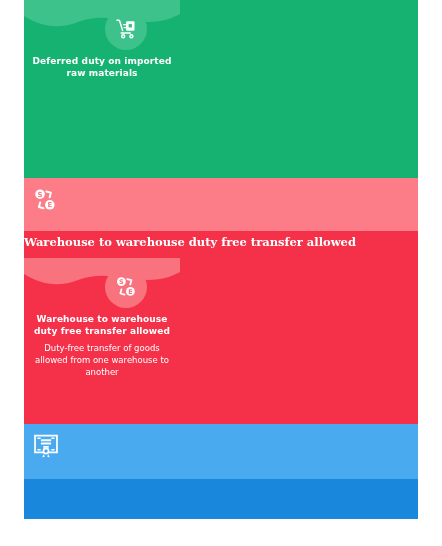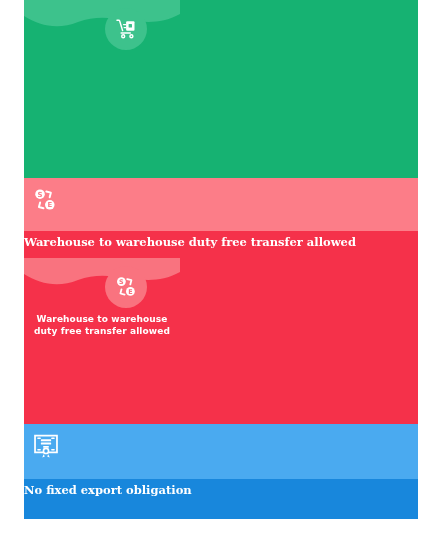--- a/index.html
+++ b/index.html
@@ -148,20 +148,21 @@
         <path d="M7.1 16.1 h9.2" stroke="#ffffff" stroke-width="1.5" stroke-linecap="round"></path>
         <circle cx="9.2" cy="19.2" r="1.5" stroke="#ffffff" stroke-width="1.4"></circle>
         <circle cx="17.4" cy="19.2" r="1.5" stroke="#ffffff" stroke-width="1.4"></circle>
         <rect x="12.1" y="4.3" width="8.4" height="9.4" rx="1" fill="#ffffff"></rect>
         <rect x="14.6" y="7.1" width="3.4" height="3.4" rx=".5" fill="#3dc28c"></rect>
         <path d="M9.6 7.6 h2.2" stroke="#ffffff" stroke-width="1.4" stroke-linecap="round"></path>
         <path d="M10.2 10.6 h1.6" stroke="#ffffff" stroke-width="1.4" stroke-linecap="round"></path>
       </svg>
     </div>
 
+    <div class="card-title" style="top:55px;">Deferred duty on imported raw materials</div>
 
   </div>
 
   <div class="loose-icon" style="left:32px; top:187px;">
     <svg width="26" height="26" viewBox="0 0 24 24" aria-hidden="true">
       <circle cx="7.4" cy="6.6" r="4.4" fill="#ffffff"></circle>
       <text x="7.4" y="9.1" text-anchor="middle" font-family="DejaVu Sans, sans-serif" font-size="6.4" font-weight="bold" fill="#fc7d88">S</text>
       <circle cx="16.4" cy="16.4" r="4.4" fill="#ffffff"></circle>
       <text x="16.4" y="18.9" text-anchor="middle" font-family="DejaVu Sans, sans-serif" font-size="6.4" font-weight="bold" fill="#fc7d88">E</text>
       <path d="M13.2 4.1 l4.2 1.1 l-1.1 4.2" stroke="#ffffff" stroke-width="1.8" fill="none" stroke-linecap="round" stroke-linejoin="round"></path>
@@ -185,35 +186,35 @@
         <text x="7.4" y="9.1" text-anchor="middle" font-family="DejaVu Sans, sans-serif" font-size="6.4" font-weight="bold" fill="#f9737f">S</text>
         <circle cx="16.4" cy="16.4" r="4.4" fill="#ffffff"></circle>
         <text x="16.4" y="18.9" text-anchor="middle" font-family="DejaVu Sans, sans-serif" font-size="6.4" font-weight="bold" fill="#f9737f">E</text>
         <path d="M13.2 4.1 l4.2 1.1 l-1.1 4.2" stroke="#ffffff" stroke-width="1.8" fill="none" stroke-linecap="round" stroke-linejoin="round"></path>
         <path d="M10.6 19.6 l-4.2 -1.1 l1.1 -4.2" stroke="#ffffff" stroke-width="1.8" fill="none" stroke-linecap="round" stroke-linejoin="round"></path>
       </svg>
     </div>
 
     <div class="card-title" style="top:55px;">Warehouse to warehouse duty free transfer allowed</div>
 
+    <div class="card-desc" style="top:84px;">Duty-free transfer of goods allowed from one warehouse to another</div>
   </div>
 
   <div class="loose-icon" style="left:32px; top:432px;">
     <svg width="28" height="28" viewBox="0 0 24 24" aria-hidden="true">
       <path d="M2.6 3.2 h18.8 v14.2 h-18.8 Z" fill="none" stroke="#ffffff" stroke-width="1.5"></path>
       <path d="M5.1 5.4 h1.9 M17 5.4 h1.9 M5.1 15.2 h1.9 M17 15.2 h1.9" stroke="#ffffff" stroke-width="1.3" stroke-linecap="round"></path>
       <rect x="7.6" y="6.3" width="8.8" height="1.7" rx=".5" fill="#ffffff"></rect>
       <rect x="7.6" y="9.1" width="8.8" height="1.7" rx=".5" fill="#ffffff"></rect>
       <rect x="9.5" y="11.9" width="5" height="1.5" rx=".5" fill="#ffffff"></rect>
       <circle cx="12" cy="16.2" r="2.9" fill="#ffffff"></circle>
       <circle cx="12" cy="16.2" r="1.5" fill="#4aaaf0"></circle>
       <path d="M10 19 l-1.2 2.8 l2.2 -.8 Z" fill="#ffffff"></path>
       <path d="M14 19 l1.2 2.8 l-2.2 -.8 Z" fill="#ffffff"></path>
     </svg>
   </div>
 
-  <div class="band-heading" style="top:483px;">No fixed export obligation</div>
 
   <div class="gutter gutter-left"></div>
   <div class="gutter gutter-right"></div>
   <div class="floor"></div>
 
 </div>
 
 </body></html>

